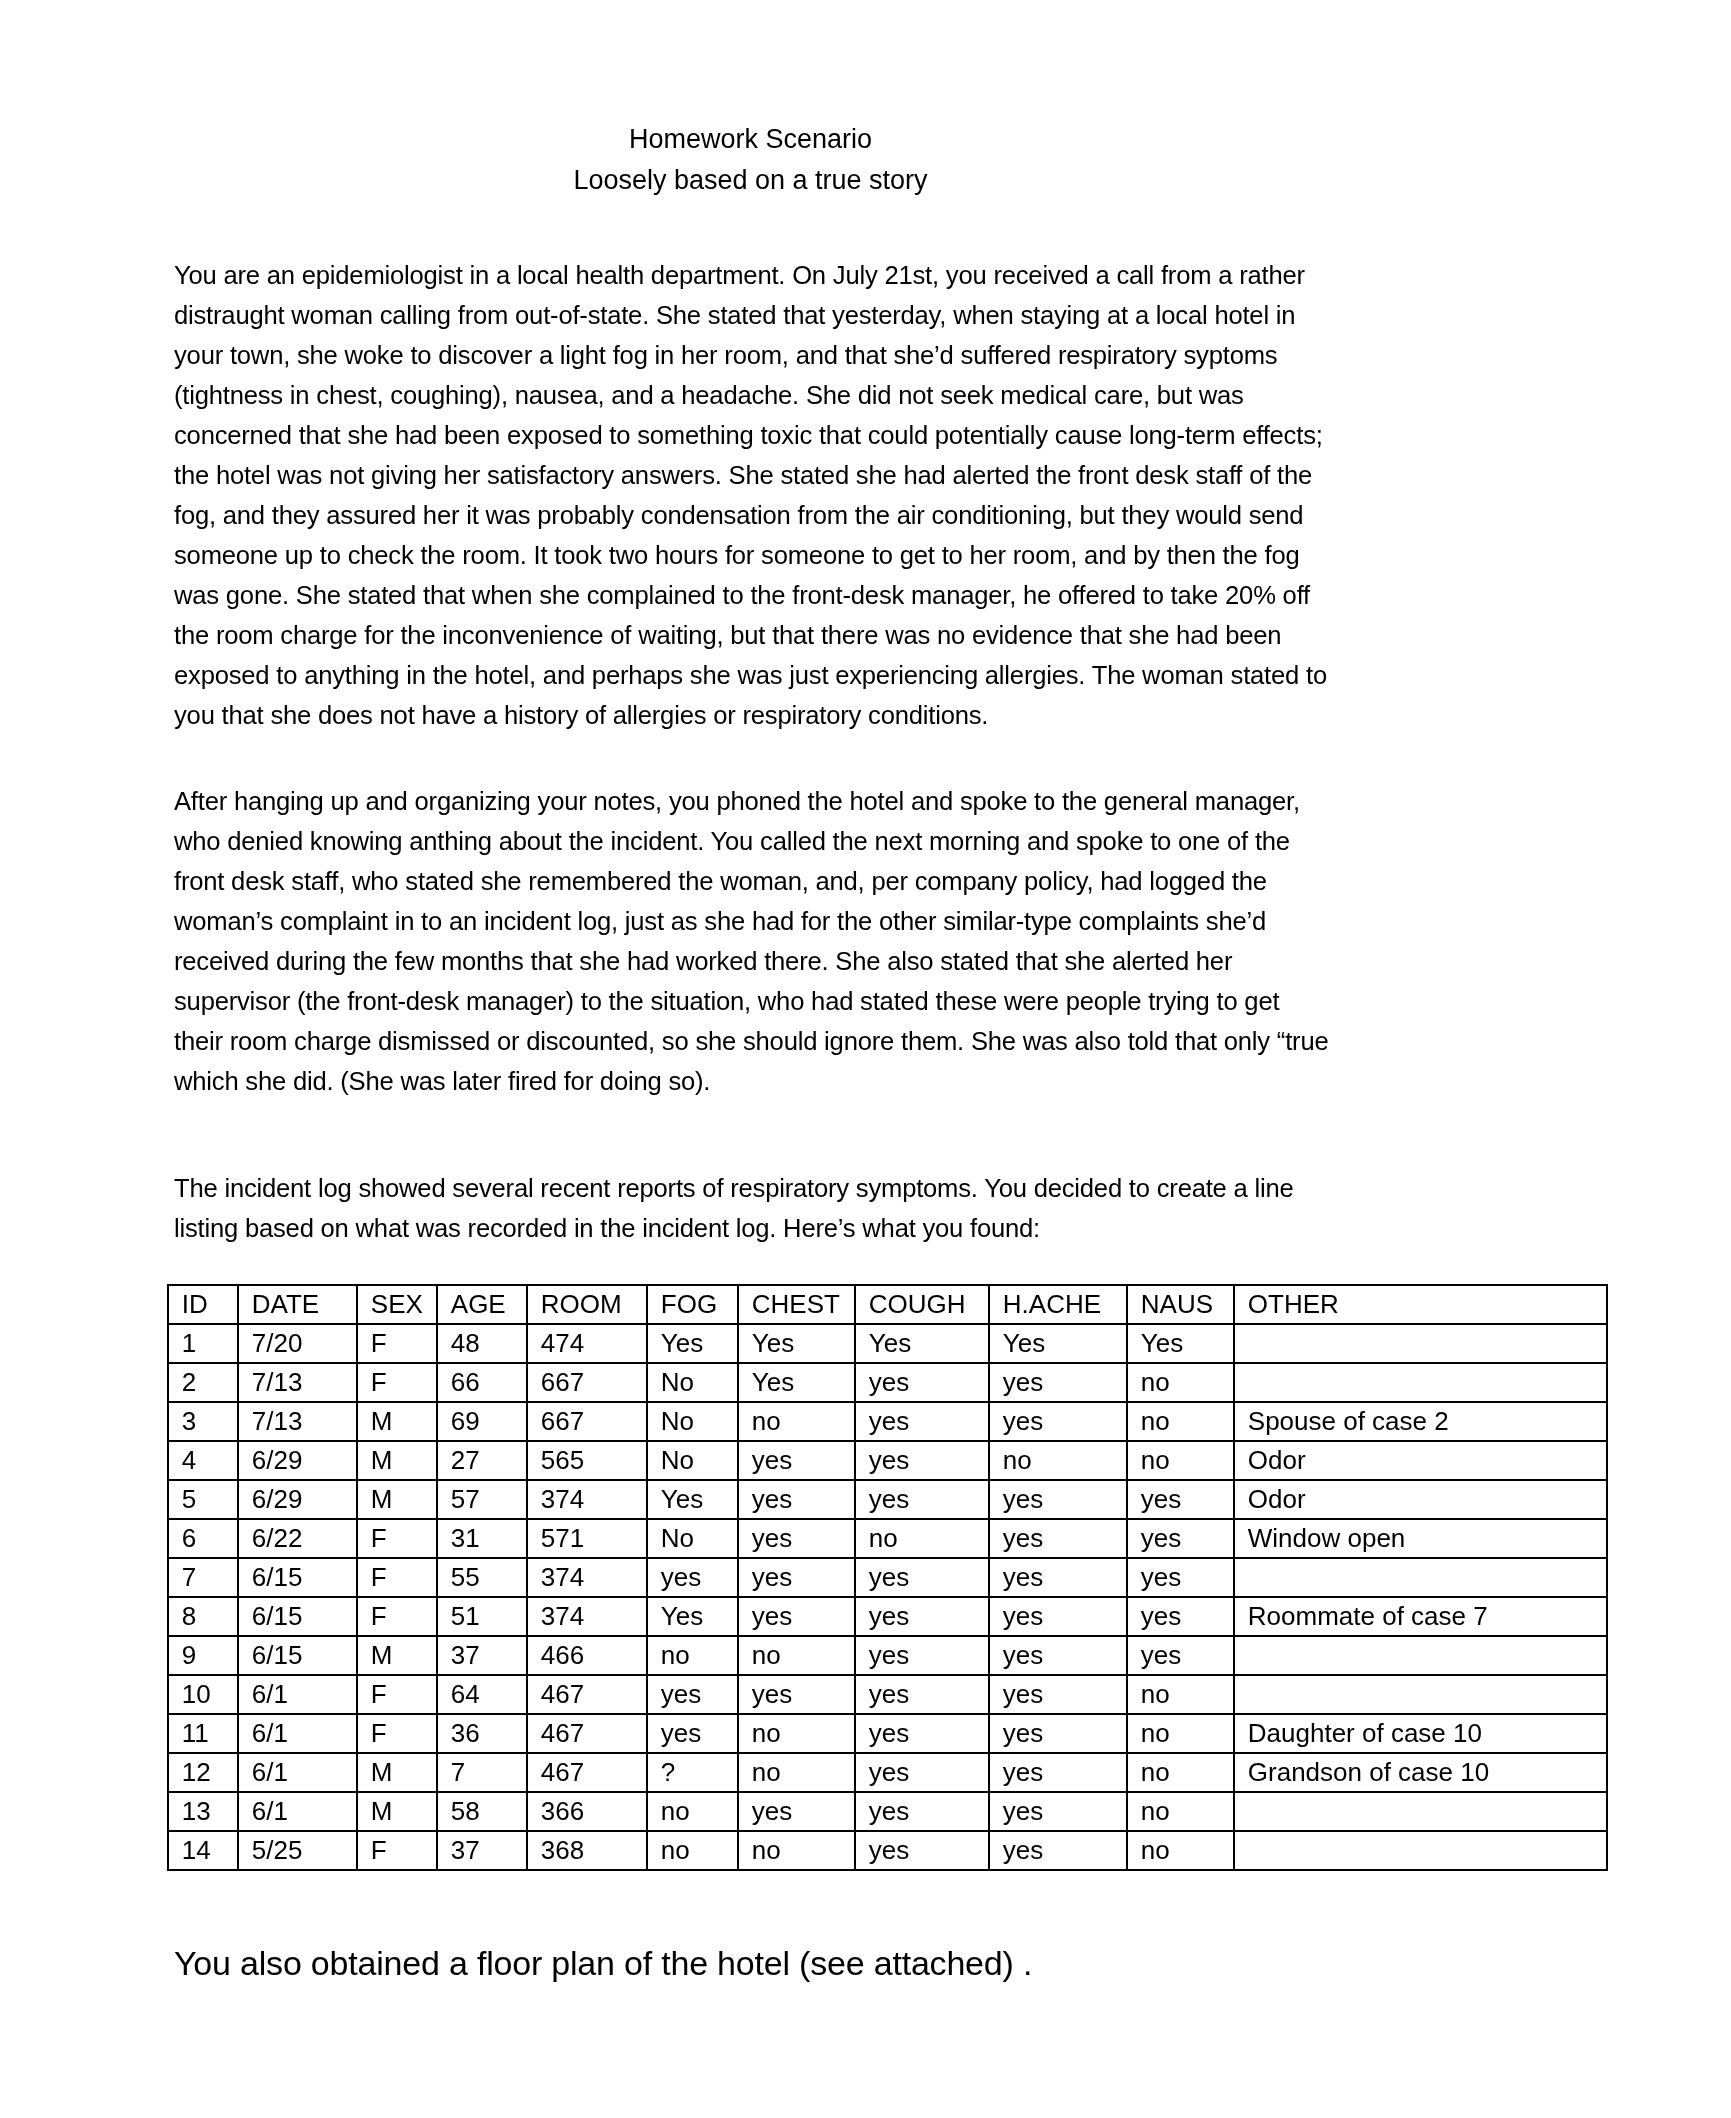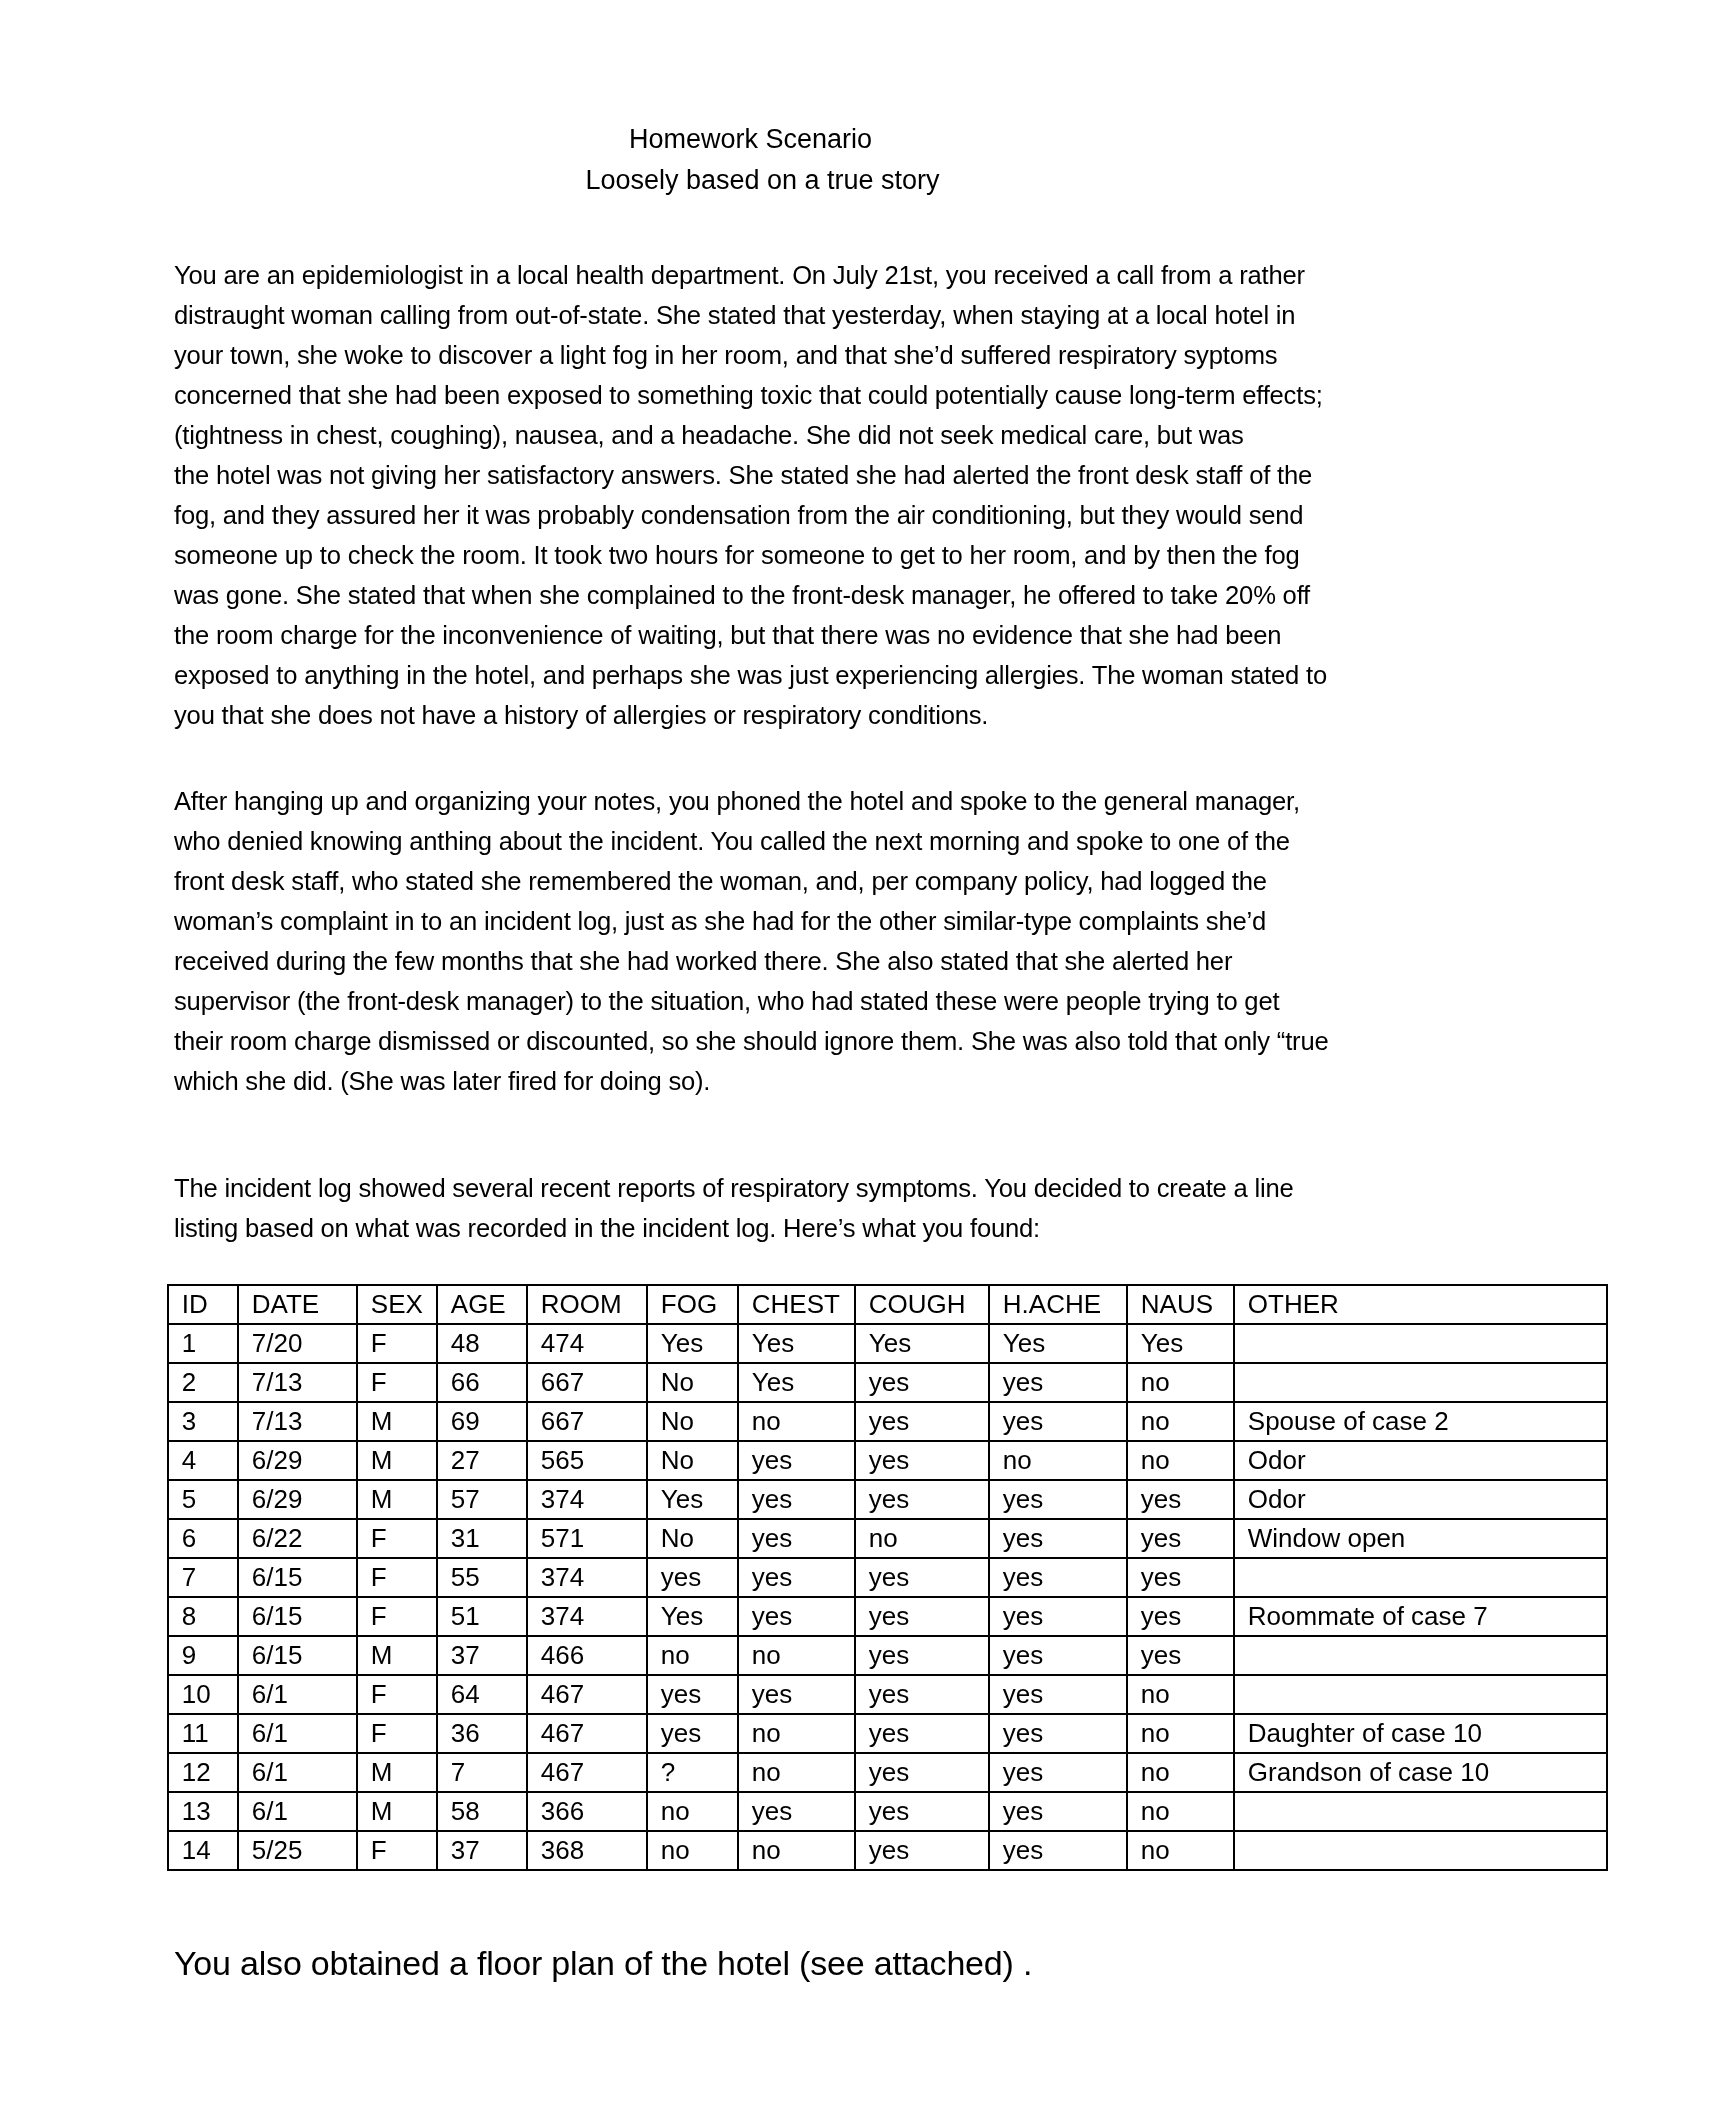--- a/index.html
+++ b/index.html
@@ -14,28 +14,28 @@
               font-size: 26px; table-layout: fixed; }
   table.log td { border: 2.1px solid #000000; height: 37px; padding: 0 0 0 12.8px;
                  white-space: nowrap; vertical-align: middle; line-height: 37px; }
   .final { position: absolute; left: 174px; top: 1943px; font-size: 34px;
            line-height: 40px; white-space: nowrap; letter-spacing: -0.2px; }
 </style>
 </head>
 <body>
 
 <div class="title" style="top:119px;">Homework Scenario</div>
-<div class="title" style="top:160px;padding-left:12px;">Loosely based on a true story</div>
+<div class="title" style="top:160px;">Loosely based on a true story</div>
 
 <div class="para" style="top:255px;">
   <span class="line">You are an epidemiologist in a local health department. On July 21st,  you received a call from a rather</span>
   <span class="line">distraught woman calling from out-of-state.  She stated that yesterday,  when staying at a local hotel in</span>
   <span class="line">your town, she woke to discover a light fog in her room, and that she’d suffered respiratory syptoms</span>
+  <span class="line">(tightness in chest, coughing), nausea, and a headache.  She did not seek medical care, but was</span>
   <span class="line">concerned that she had been exposed to something toxic that could potentially cause long-term effects;</span>
-  <span class="line">(tightness in chest, coughing), nausea, and a headache.  She did not seek medical care, but was</span>
   <span class="line">the hotel was not giving her satisfactory answers. She stated she had alerted the front desk staff of the</span>
   <span class="line">fog, and they assured her it was probably condensation from the air conditioning,  but they would send</span>
   <span class="line">someone up to check the room.  It took two hours for someone to get to her room, and by then the fog</span>
   <span class="line">was gone.  She stated that when she complained to the front-desk manager, he offered to take 20% off</span>
   <span class="line">the room charge for the inconvenience of waiting, but that there was no evidence that she had been</span>
   <span class="line">exposed to anything in the hotel, and perhaps she was just experiencing allergies.  The woman stated to</span>
   <span class="line">you that she does not have a history of allergies or respiratory conditions.</span>
 </div>
 
 <div class="para" style="top:773px;margin-top:8px;">

